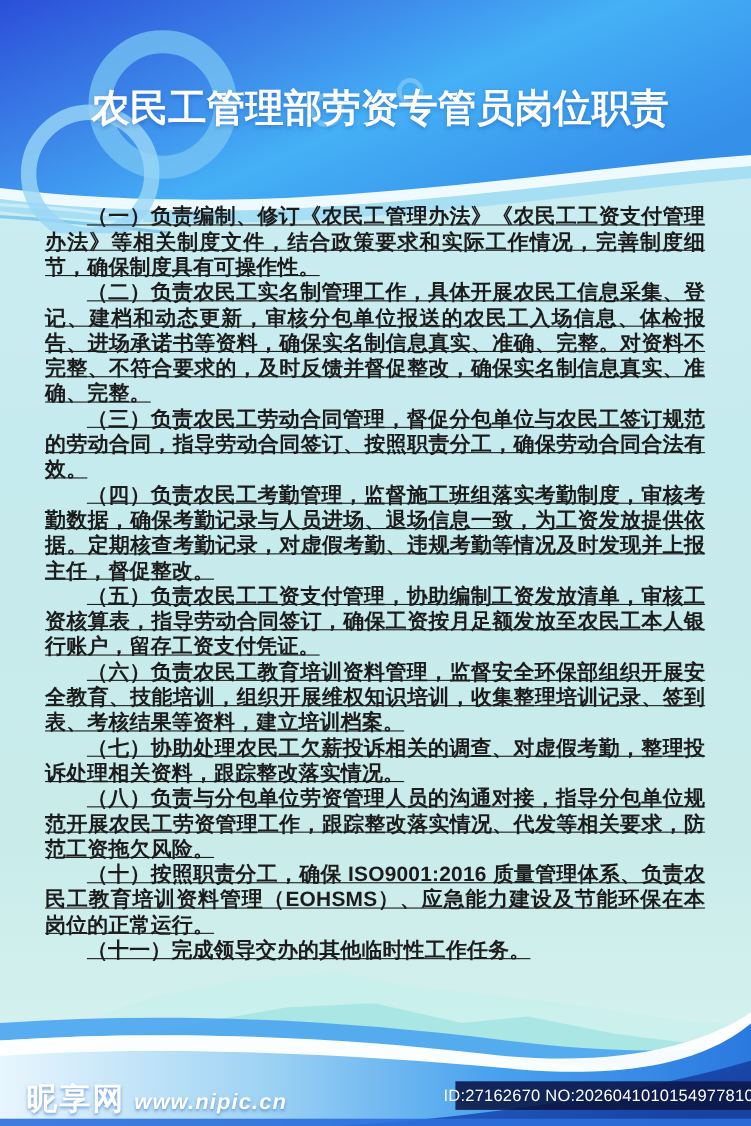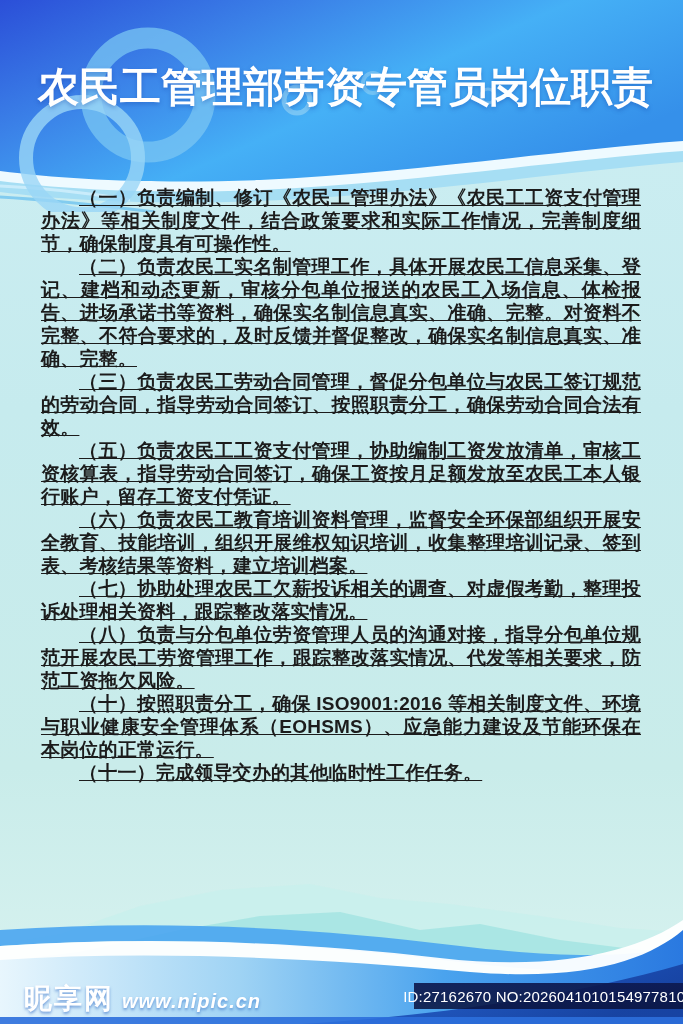--- a/index.html
+++ b/index.html
@@ -8,22 +8,22 @@
     width:683px;height:1024px;
     overflow:hidden;
     font-family:"Liberation Sans","DejaVu Sans",sans-serif;
     background:linear-gradient(180deg,#cdeef3 0%,#c6ebee 40%,#c9ecea 75%,#d9f3f0 100%);
   }
   .layer{position:absolute;left:0;top:0;width:100%;}
   .header-svg{top:0;height:212px;z-index:2;}
   .poster-title{
     position:absolute;z-index:4;
     top:64px;left:28px;right:20px;
-    margin:0;text-align:center;
-    font-size:41px;line-height:46px;font-weight:bold;
+    margin:12px;text-align:center;
+    font-size:35px;line-height:46px;font-weight:bold;
     color:#ffffff;letter-spacing:0px;white-space:nowrap;
     text-shadow:0 2px 4px rgba(20,60,160,.35);
     font-family:Liberation Serif, serif;
   }
   .responsibilities{
     position:absolute;z-index:3;
     left:41px;top:186px;width:600px;
     color:#1c1c1c;
     font-size:19px;line-height:23px;font-weight:600;
     letter-spacing:.2px;
@@ -82,25 +82,26 @@
       <circle cx="488" cy="96" r="7" fill="none" stroke="#a5dcf7" stroke-width="3" opacity="0.5"></circle>
     </g>
   </svg>
 
   <h1 class="poster-title">农民工管理部劳资专管员岗位职责</h1>
 
   <div class="responsibilities">
     <p>（一）负责编制、修订《农民工管理办法》《农民工工资支付管理办法》等相关制度文件，结合政策要求和实际工作情况，完善制度细节，确保制度具有可操作性。</p>
     <p>（二）负责农民工实名制管理工作，具体开展农民工信息采集、登记、建档和动态更新，审核分包单位报送的农民工入场信息、体检报告、进场承诺书等资料，确保实名制信息真实、准确、完整。对资料不完整、不符合要求的，及时反馈并督促整改，确保实名制信息真实、准确、完整。</p>
     <p>（三）负责农民工劳动合同管理，督促分包单位与农民工签订规范的劳动合同，指导劳动合同签订、按照职责分工，确保劳动合同合法有效。</p>
+    <p>（四）负责农民工考勤管理，监督施工班组落实考勤制度，审核考勤数据，确保考勤记录与人员进场、退场信息一致，为工资发放提供依据。定期核查考勤记录，对虚假考勤、违规考勤等情况及时发现并上报主任，督促整改。</p>
     <p>（五）负责农民工工资支付管理，协助编制工资发放清单，审核工资核算表，指导劳动合同签订，确保工资按月足额发放至农民工本人银行账户，留存工资支付凭证。</p>
     <p>（六）负责农民工教育培训资料管理，监督安全环保部组织开展安全教育、技能培训，组织开展维权知识培训，收集整理培训记录、签到表、考核结果等资料，建立培训档案。</p>
     <p>（七）协助处理农民工欠薪投诉相关的调查、对虚假考勤，整理投诉处理相关资料，跟踪整改落实情况。</p>
     <p>（八）负责与分包单位劳资管理人员的沟通对接，指导分包单位规范开展农民工劳资管理工作，跟踪整改落实情况、代发等相关要求，防范工资拖欠风险。</p>
-    <p>（十）按照职责分工，确保 ISO9001:2016 等相关制度文件、环境与职业健康安全管理体系（EOHSMS）、应急能力建设及节能环保在本岗位的正常运行。</p>
+    <p>（十）按照职责分工，确保 ISO9001:2016 质量管理体系、负责农民工教育培训资料管理（EOHSMS）、应急能力建设及节能环保在本岗位的正常运行。</p>
     <p>（十一）完成领导交办的其他临时性工作任务。</p>
   </div>
 
   <svg class="layer bottom-svg" viewBox="0 0 683 170" preserveAspectRatio="none">
     <defs>
       <linearGradient id="swoosh" x1="0" y1="0" x2="1" y2="0">
         <stop offset="0" stop-color="#e8f6fd"></stop>
         <stop offset="0.35" stop-color="#9fd3f4"></stop>
         <stop offset="0.65" stop-color="#4aa3ee"></stop>
         <stop offset="1" stop-color="#2a79e0"></stop>

